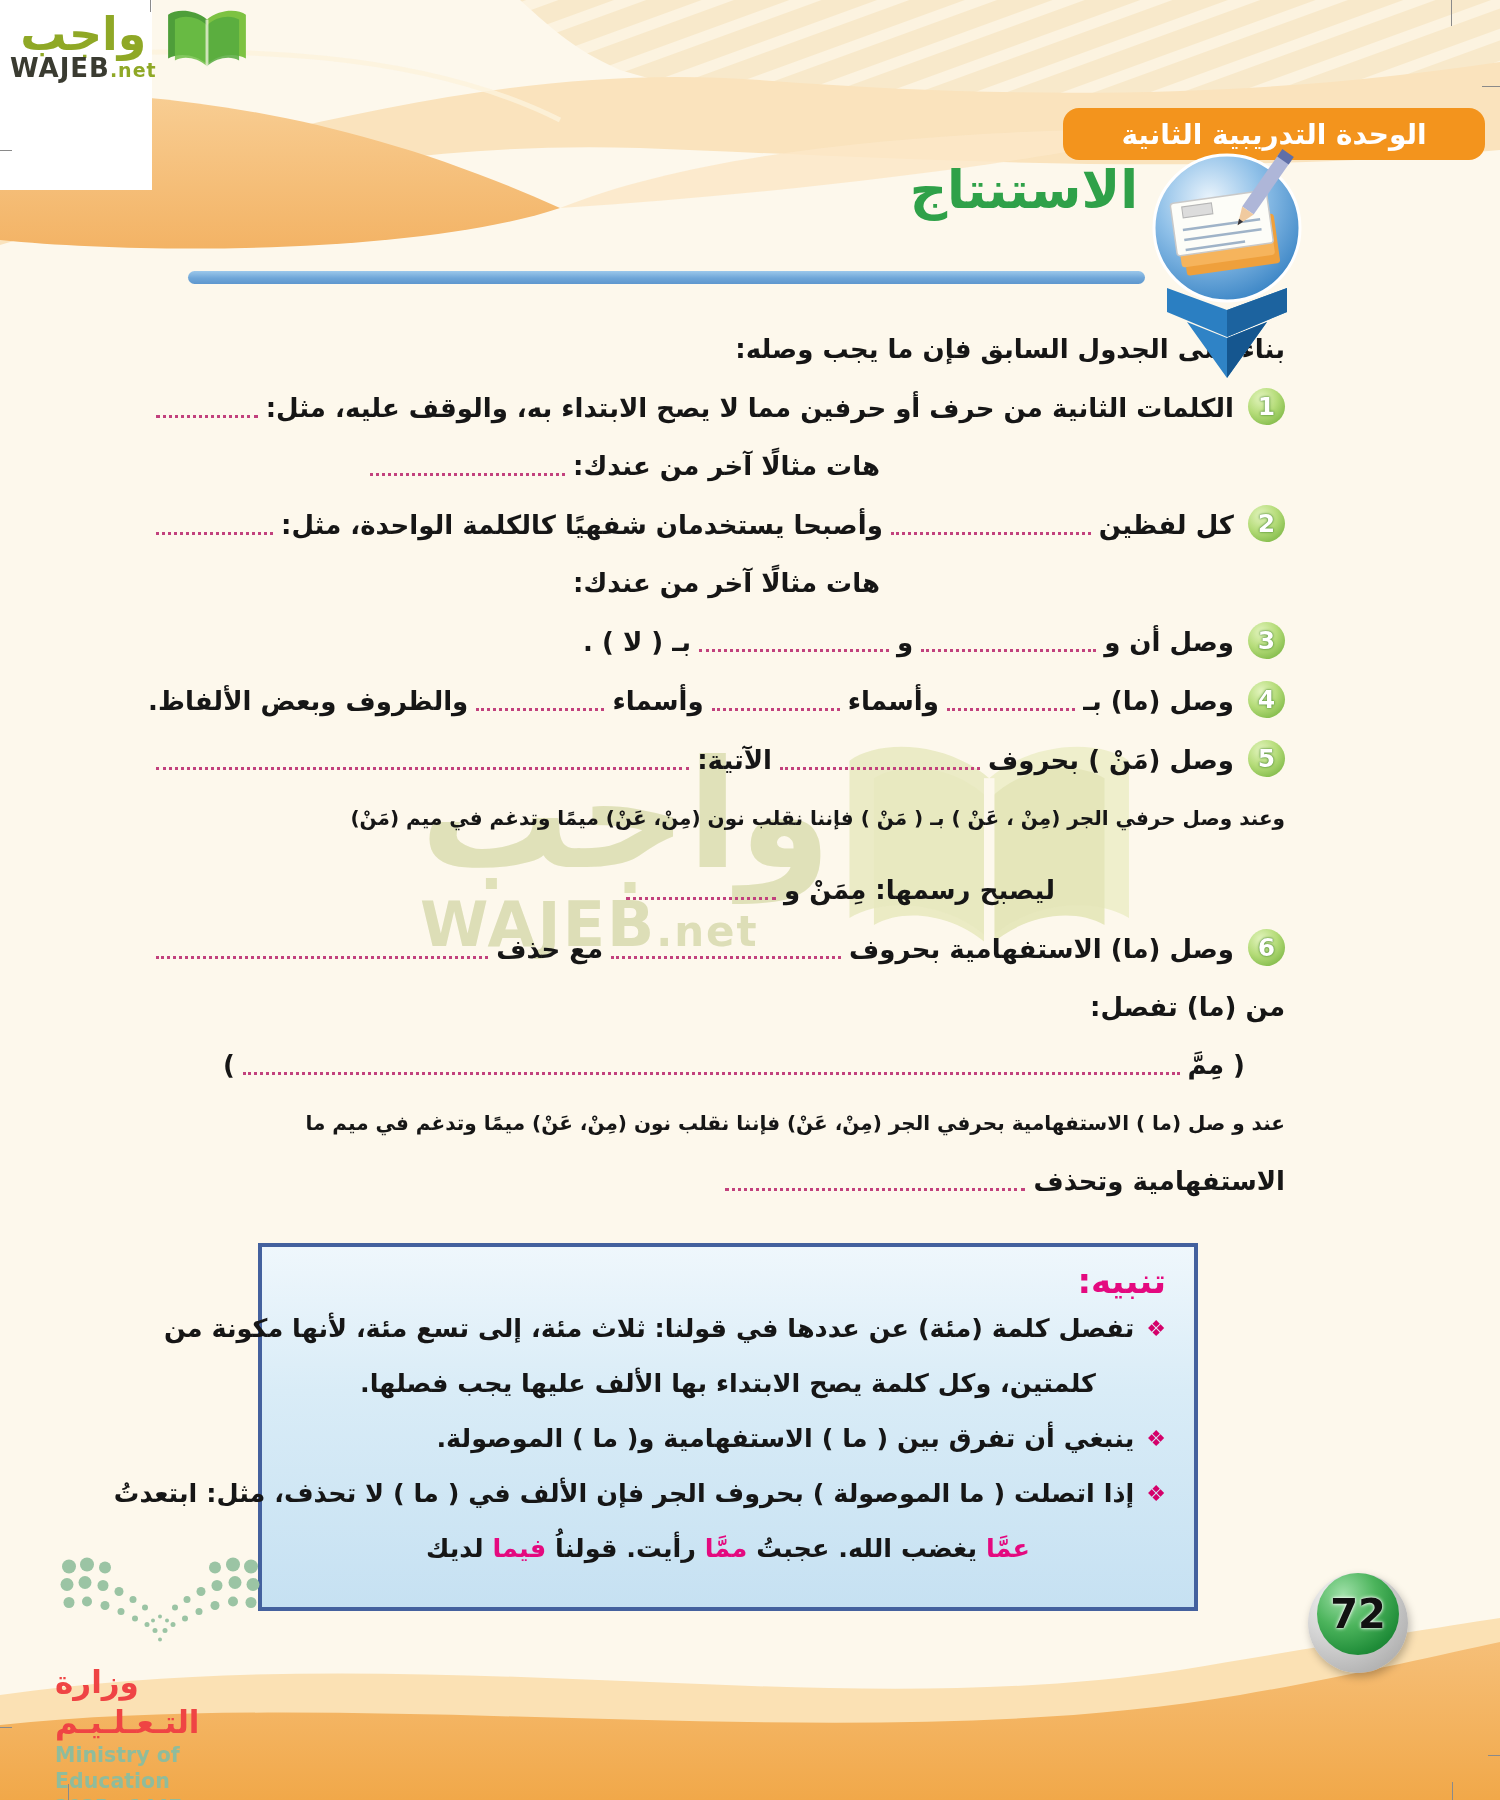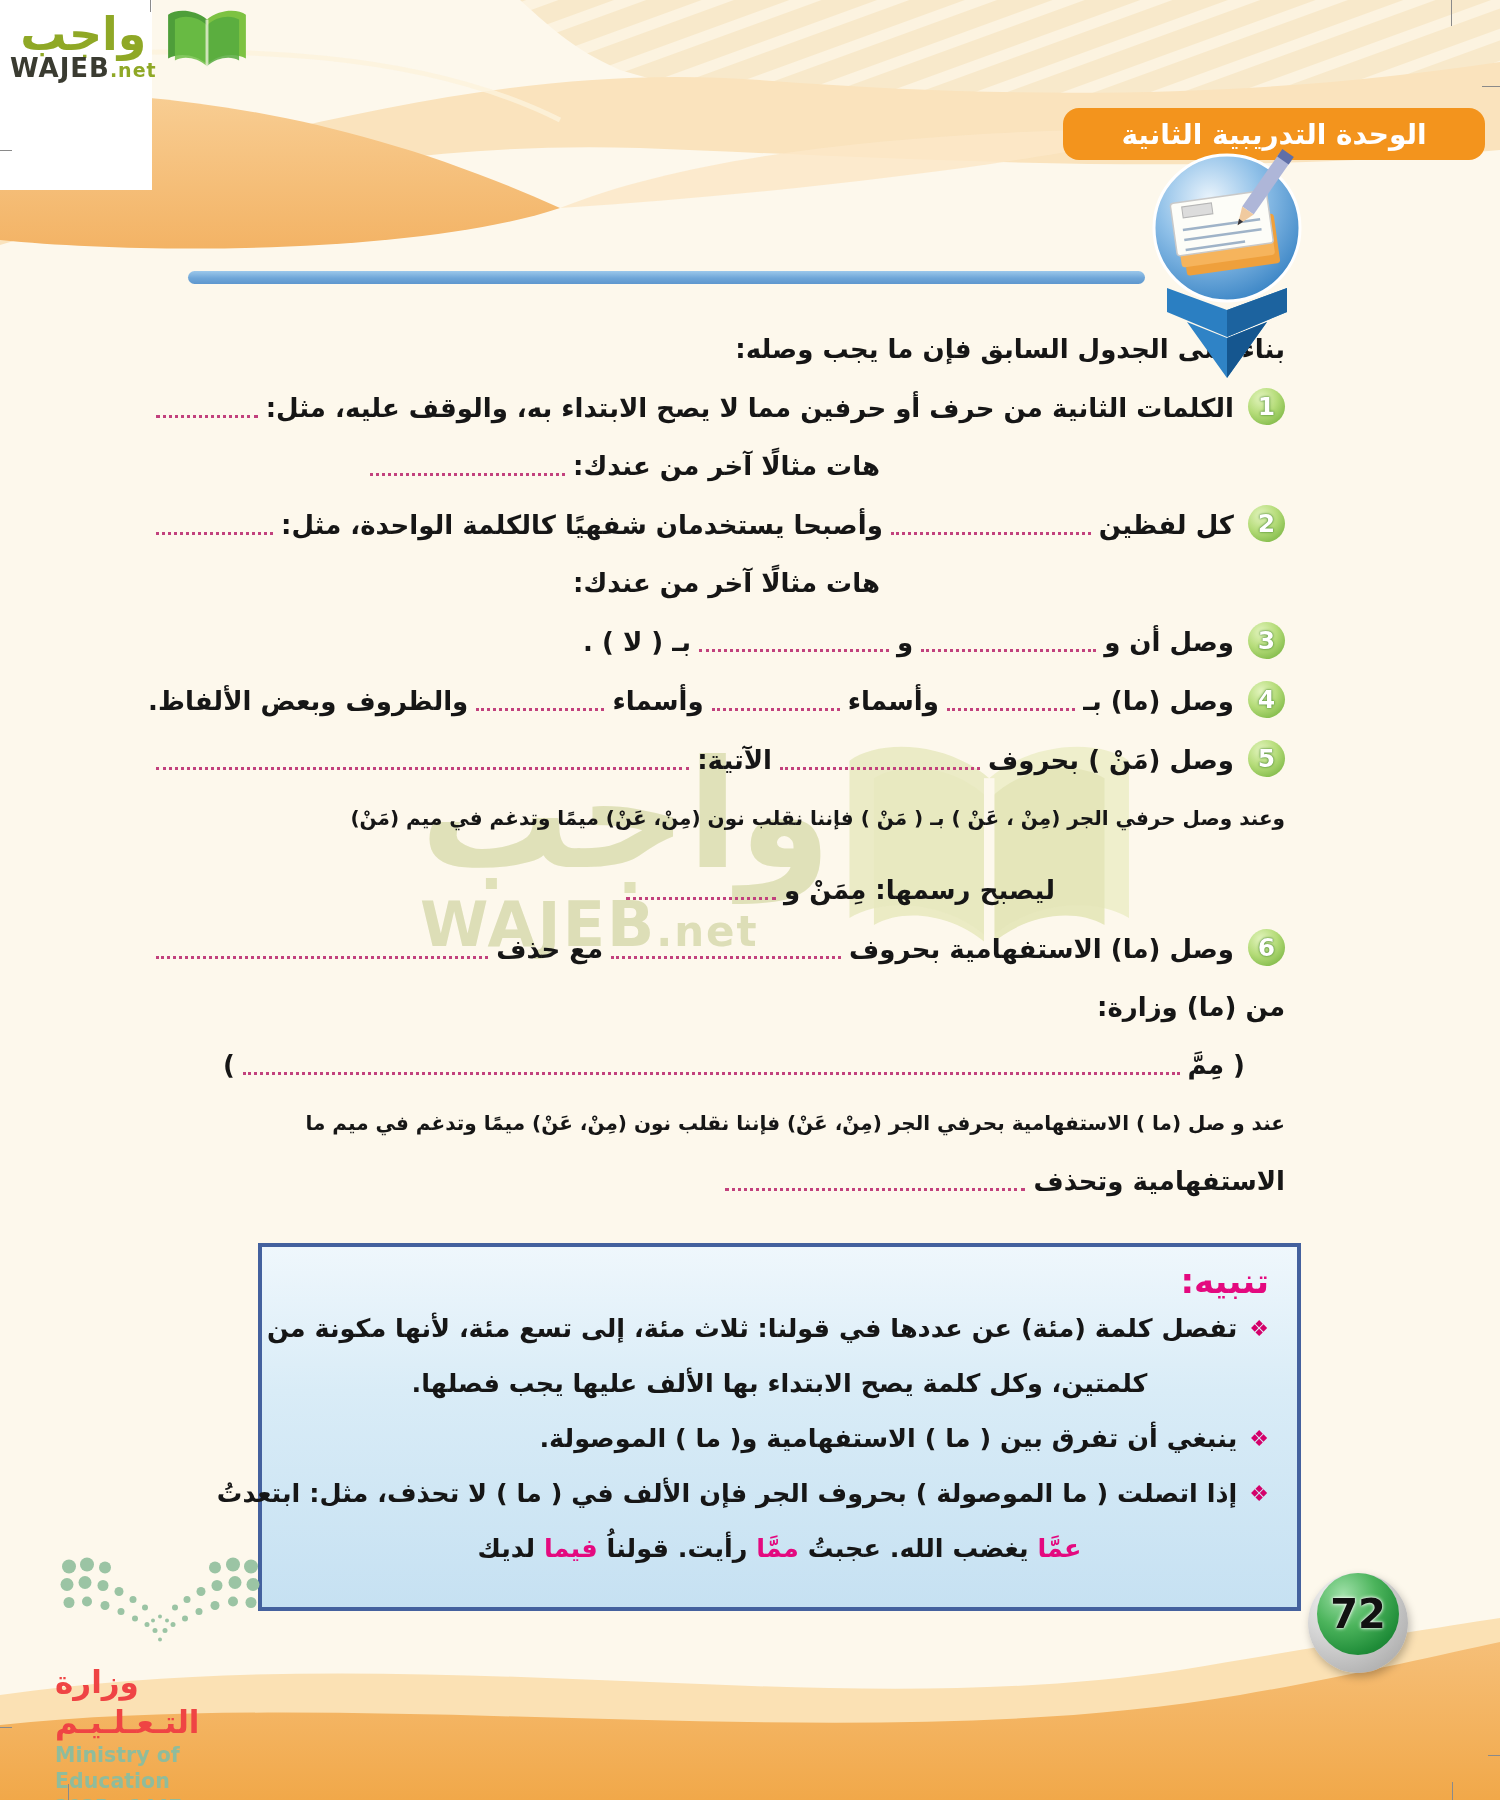--- a/index.html
+++ b/index.html
@@ -48,21 +48,21 @@
   .indent2{margin-right:230px;margin-top:34px;}
   .mim-line{margin-right:40px;margin-left:75px;}
   .numball{flex:0 0 auto;width:37px;height:37px;border-radius:50%;margin-left:14px;margin-bottom:2px;
            background:radial-gradient(circle at 35% 28%,#E3F4BE 0%,#B5DC79 45%,#8CC153 75%,#79B244 100%);
            color:#fff;font-size:25px;display:inline-flex;align-items:center;justify-content:center;
            text-shadow:0 0 3px #4E8F2F,0 0 1px #2F6B1D;}
   .dots{display:inline-block;height:4px;border-bottom:3.5px dotted #C2417D;margin:0 8px 9px;}
   .fill{flex:1 1 80px;min-width:60px;}
 
   
-  .notice{position:absolute;top:1243px;left:258px;width:1043px;height:368px;box-sizing:border-box;z-index:2;
+  .notice{position:absolute;top:1243px;left:258px;width:940px;height:368px;box-sizing:border-box;z-index:2;
           border:4px solid #44619E;background:linear-gradient(180deg,#EFF7FC 0%,#D9ECF7 40%,#C6E1F2 100%);
           padding:14px 28px;direction:rtl;text-align:right;}
   .notice-title{font-size:34px;color:#E4097F;margin-bottom:12px;}
   .nline{font-size:25.5px;line-height:31px;margin-bottom:24px;display:flex;align-items:flex-start;white-space:nowrap;}
   .nline .diamond{color:#D4006A;font-size:22px;margin-left:12px;line-height:31px;}
   .ncenter{display:block;text-align:center;white-space:normal;}
   .pink{color:#E4097F;}
 
   
   .ministry{position:absolute;left:55px;top:1552px;z-index:2;width:230px;color:#8FBC9C;}
@@ -133,20 +133,21 @@
       <path d="M45 14 C32 3, 13 3, 5 9 L5 54 C15 48, 33 49, 45 60 Z" fill="#4E9E3A"></path>
       <path d="M45 14 C58 3, 77 3, 85 9 L85 54 C75 48, 57 49, 45 60 Z" fill="#7DC242"></path>
       <path d="M45 20 C35 10, 20 9, 12 14 L12 56 C21 51, 35 53, 45 62 Z" fill="#6DBE45" opacity=".85"></path>
       <path d="M45 20 C55 10, 70 9, 78 14 L78 56 C69 51, 55 53, 45 62 Z" fill="#55AA3E" opacity=".85"></path>
       <rect x="43.5" y="14" width="3" height="48" fill="#FDF8EC" opacity=".7"></rect>
     </svg>
   </div>
 
   <div class="unit-banner">الوحدة التدريبية الثانية</div>
 
+  <div class="page-title">الاستنتاج</div>
   <div class="divider"></div>
   <svg class="header-icon" width="170" height="240" viewBox="0 0 170 240">
     <defs>
       <radialGradient id="icg" cx="38%" cy="30%" r="80%">
         <stop offset="0" stop-color="#EAF4FC"></stop>
           <stop offset=".45" stop-color="#8FC0E8"></stop>
           <stop offset="1" stop-color="#2E7CC0"></stop>
       </radialGradient>
     </defs>
     <polygon points="25,148 85,170 145,148 145,172 85,197 25,172" fill="#2B7FC2"></polygon>
@@ -250,21 +251,21 @@
     </div>
 
     <div class="line">
       <span class="numball">6</span>
       <span>وصل (ما) الاستفهامية بحروف</span>
       <span class="dots" style="width:230px"></span>
       <span>مع حذف</span>
       <span class="dots fill"></span>
     </div>
 
-    <div class="line plain"><span>من (ما) وزارة:</span></div>
+    <div class="line plain"><span>من (ما) تفصل:</span></div>
 
     <div class="line mim-line">
       <span>( مِمَّ</span>
       <span class="dots fill"></span>
       <span>)</span>
     </div>
 
     <div class="line plain tight"><span>عند و صل (ما ) الاستفهامية بحرفي الجر (مِنْ، عَنْ)  فإننا نقلب نون (مِنْ، عَنْ) ميمًا وتدغم في ميم ما</span></div>
 
     <div class="line">

